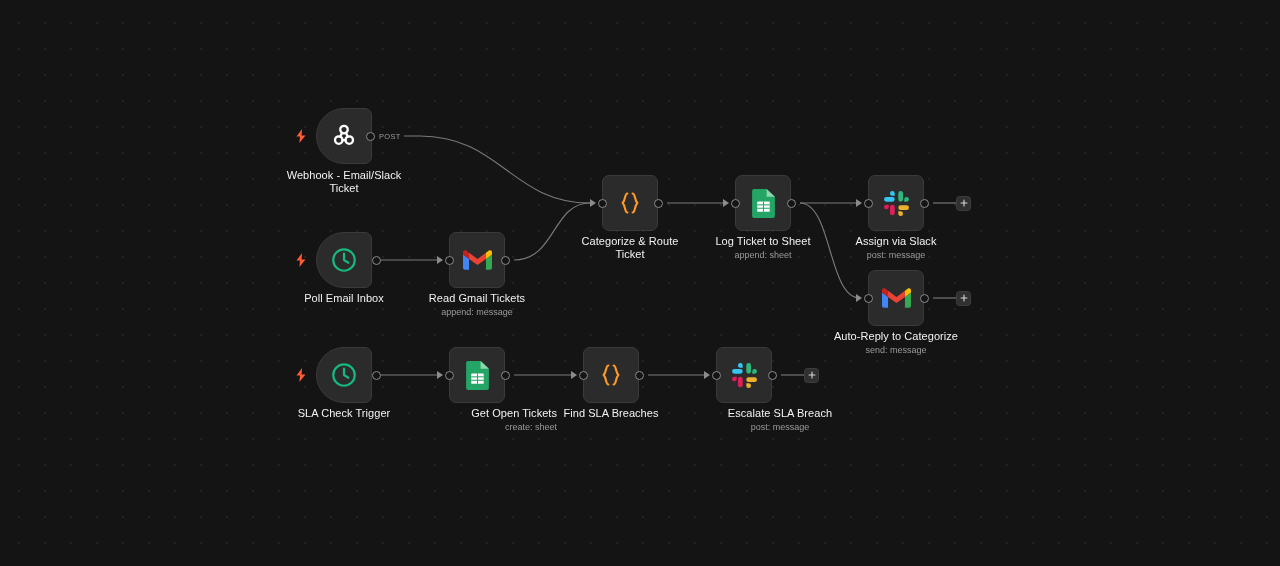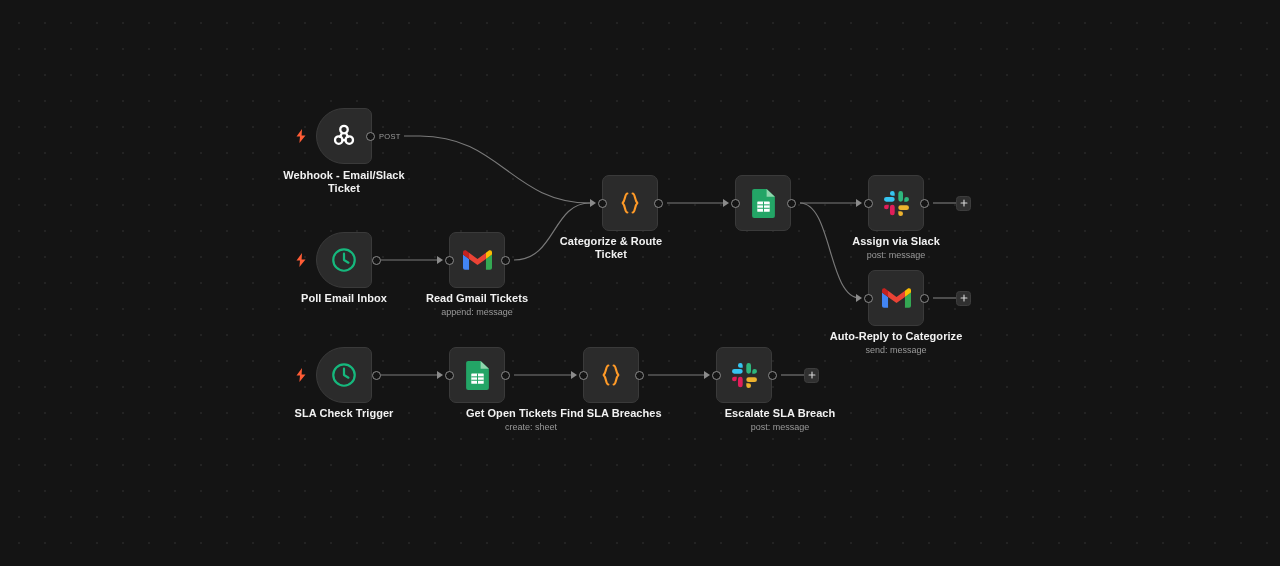--- a/index.html
+++ b/index.html
@@ -60,21 +60,21 @@
   .caption {
     position: absolute;
     text-align: center;
     z-index: 5;
     pointer-events: none;
   }
   .caption .title {
     display: block;
     color: #f2f2f2;
     font-size: 11px;
-    font-weight: bold;
+    font-weight: normal;
     line-height: 12.5px;
     letter-spacing: .05px;
     white-space: pre-line;
   }
   .caption .subtitle {
     display: block;
     color: #9a9a9a;
     font-size: 9px;
     font-weight: normal;
     line-height: 12px;
@@ -233,21 +233,21 @@
     <span class="glyph">
       <svg viewBox="0 0 30 30" width="30" height="30" fill="none" stroke="#ff9a27" stroke-width="2.1" stroke-linecap="round" stroke-linejoin="round">
         <path d="M12.4 5.5 C9.6 5.5 10.6 12.2 7.6 15 C10.6 17.8 9.6 24.5 12.4 24.5"></path>
         <path d="M17.6 5.5 C20.4 5.5 19.4 12.2 22.4 15 C19.4 17.8 20.4 24.5 17.6 24.5"></path>
       </svg>
     </span>
   </div>
   <div class="arrow" style="left:590px; top:199px;"></div>
   <div class="port" style="left:597.5px; top:198.5px;"></div>
   <div class="port" style="left:653.5px; top:198.5px;"></div>
-  <div class="caption" style="left:531px; top:235px; width:160px;">
+  <div class="caption" style="left:550px; top:235px; width:160px;">
     <span class="title">Categorize &amp; Route
 Ticket</span>
   </div>
 
   <div class="node" style="left:735px; top:175px;">
     <span class="glyph">
       <svg viewBox="0 0 22 28" width="23" height="29">
         <path d="M2 0 H14 L22 7.6 V26 A2 2 0 0 1 20 28 H2 A2 2 0 0 1 0 26 V2 A2 2 0 0 1 2 0 Z" fill="#23a566"></path>
         <path d="M14 0 L22 7.6 H14 Z" fill="#8fd6ad"></path>
         <rect x="5" y="12" width="12" height="10" rx="0.6" fill="#ffffff"></rect>
@@ -255,20 +255,24 @@
           <path d="M5 15.3 H17"></path>
           <path d="M5 18.6 H17"></path>
           <path d="M11 12 V22"></path>
         </g>
       </svg>
     </span>
   </div>
   <div class="arrow" style="left:723px; top:199px;"></div>
   <div class="port" style="left:730.5px; top:198.5px;"></div>
   <div class="port" style="left:786.5px; top:198.5px;"></div>
+  <div class="caption" style="left:683px; top:235px; width:160px;">
+    <span class="title">Log Ticket to Sheet</span>
+    <span class="subtitle">append: sheet</span>
+  </div>
 
   <div class="node" style="left:868px; top:175px;">
     <span class="glyph">
       <svg viewBox="0 0 24 24" width="27" height="27">
         <path d="M5.1 15.1a2.1 2.1 0 1 1-2.1-2.1h2.1zM6.2 15.1a2.1 2.1 0 0 1 4.2 0v5.3a2.1 2.1 0 0 1-4.2 0z" fill="#e01e5a"></path>
         <path d="M8.3 5.1a2.1 2.1 0 1 1 2.1-2.1v2.1zM8.3 6.2a2.1 2.1 0 0 1 0 4.2H3a2.1 2.1 0 0 1 0-4.2z" fill="#36c5f0"></path>
         <path d="M18.9 8.3a2.1 2.1 0 1 1 2.1 2.1h-2.1zM17.8 8.3a2.1 2.1 0 0 1-4.2 0V3a2.1 2.1 0 0 1 4.2 0z" fill="#2eb67d"></path>
         <path d="M15.7 18.9a2.1 2.1 0 1 1-2.1 2.1v-2.1zM15.7 17.8a2.1 2.1 0 0 1 0-4.2H21a2.1 2.1 0 0 1 0 4.2z" fill="#ecb22e"></path>
       </svg>
     </span>

